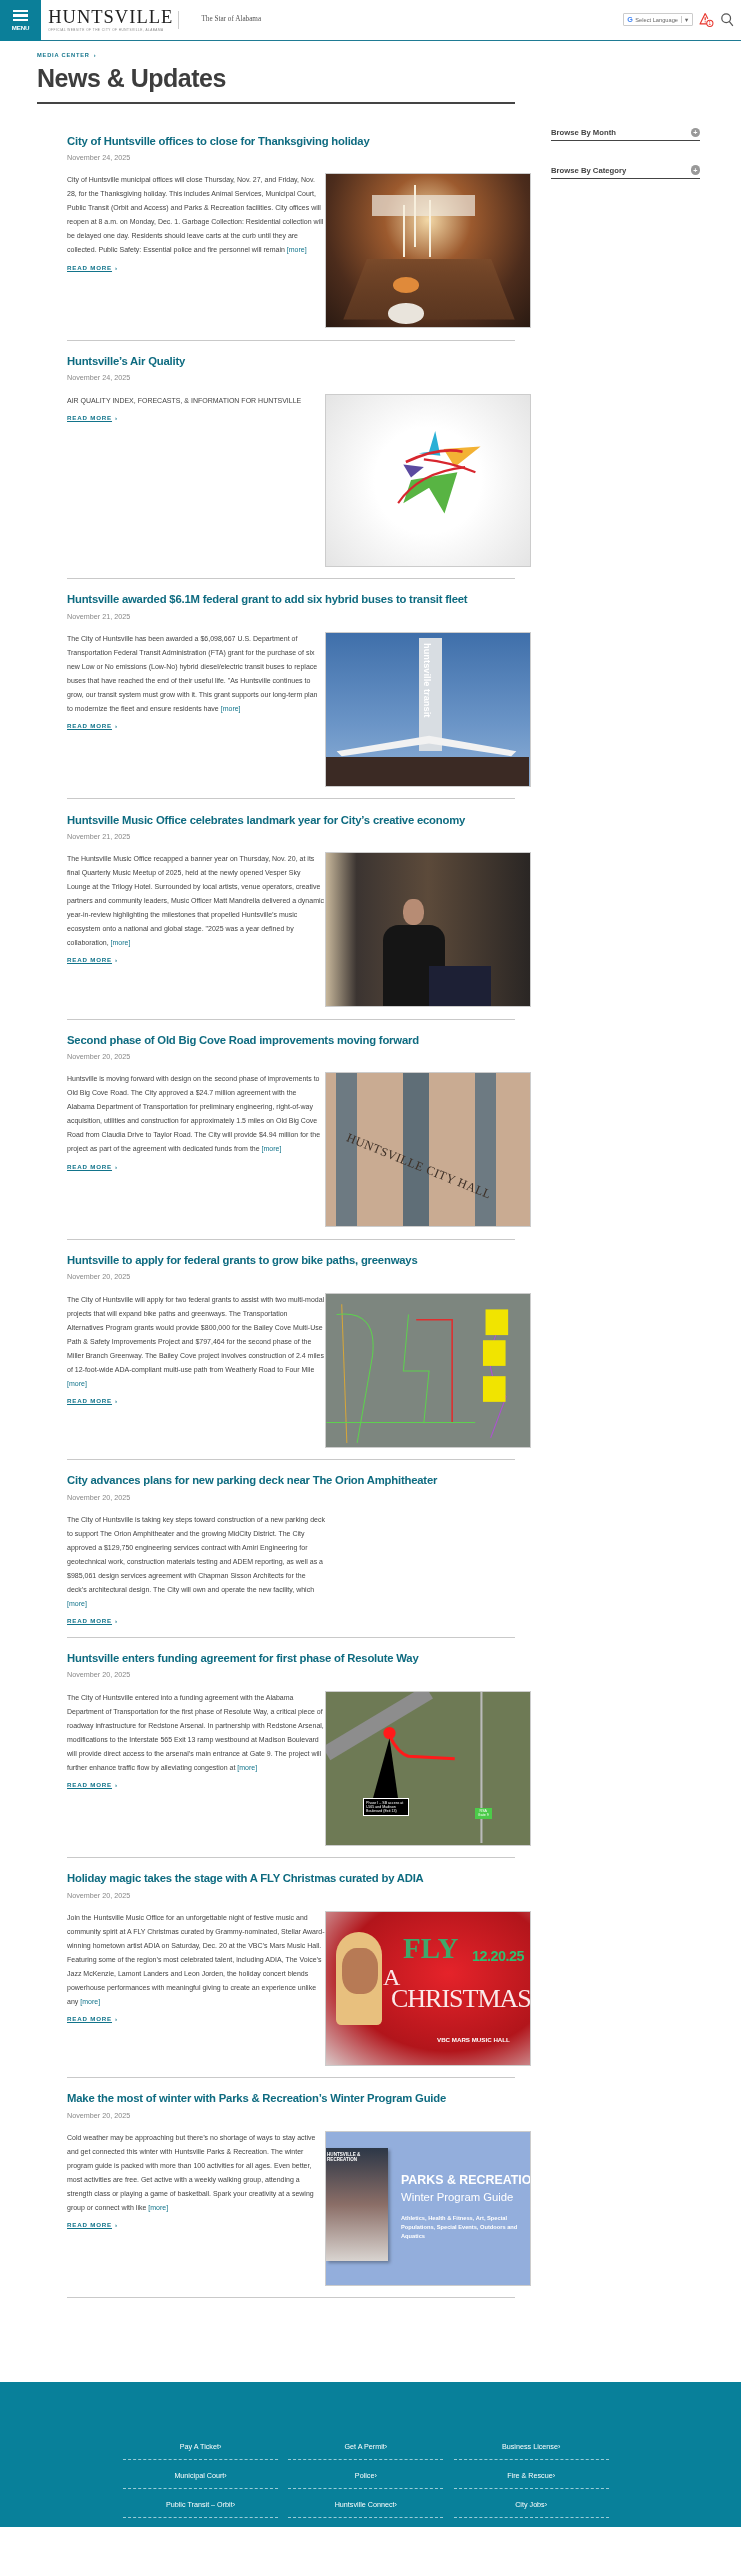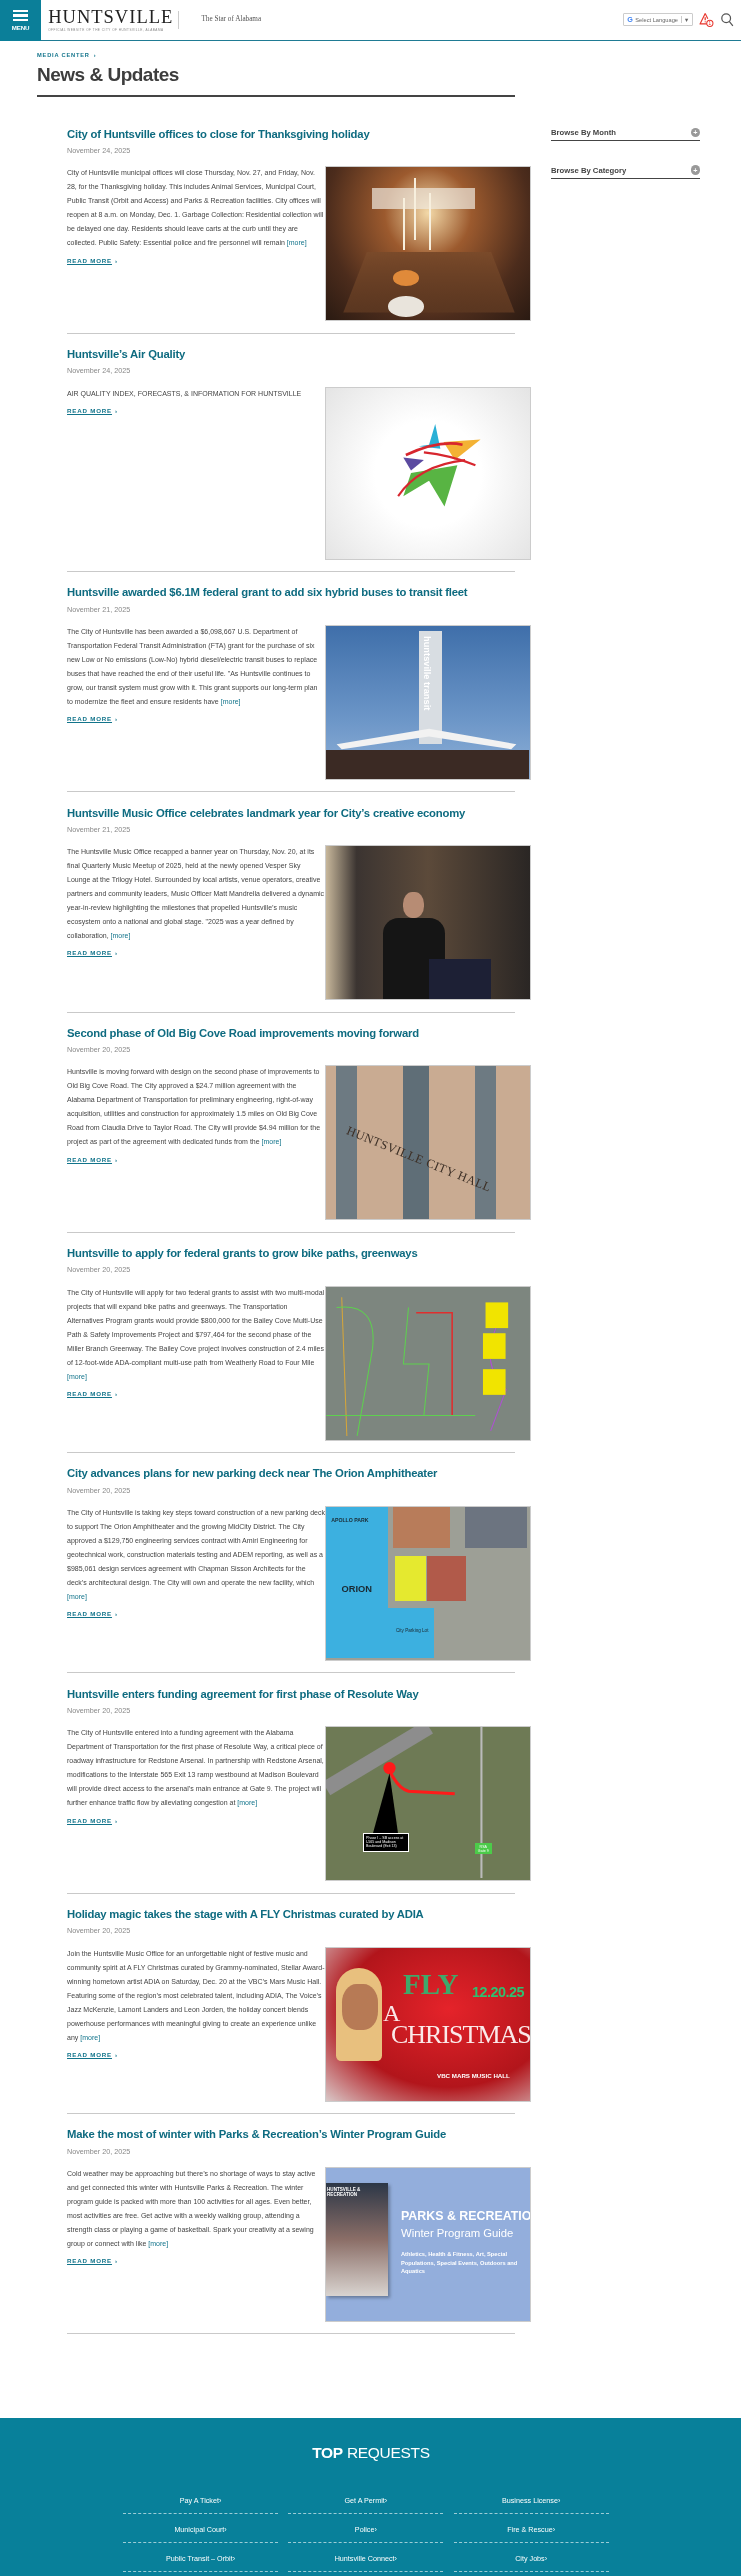--- a/index.html
+++ b/index.html
@@ -22,21 +22,21 @@
   .lang-select .g { font-weight: bold; color: #4285f4; font-size: 7.2px; }
   .lang-select .sep { width: 0.5px; height: 7.2px; background: #ccc; }
   .alert-icon, .search-icon { width: 15.5px; height: 16.5px; display: flex; align-items: center; justify-content: center; }
 
   
   .page { display: flex; padding: 0 0 0 37px; }
   .main { width: 478px; }
   .sidebar { width: 149px; margin-left: 36px; padding-top: 87px; }
   .breadcrumb { margin-top: 11.3px; font-weight: bold; font-size: 5.7px; letter-spacing: 0.8px; color: #12748b; }
   .breadcrumb span.chev { margin-left: 4.1px; }
-  .page-title { font-size: 19px; font-weight: bold; color: #3d3d3d; margin-top: 6.2px; letter-spacing: -0.5px; }
+  .page-title { font-size: 25px; font-weight: bold; color: #3d3d3d; margin-top: 6.2px; letter-spacing: -0.5px; }
   .title-rule { height: 2.1px; background: #444; margin-top: 8.2px; }
   .articles { margin-top: 30px; margin-left: 30px; }
   .article { padding-bottom: 11.3px; border-bottom: 1px solid #c9c9c9; margin-bottom: 13.4px; }
   .article h2 { font-size: 11.3px; font-weight: bold; color: #0e6b80; line-height: 1.25; letter-spacing: -0.2px; }
   .article .date { font-size: 7.2px; color: #888; margin-top: 5.2px; }
   .article .body { display: flex; justify-content: space-between; margin-top: 11.3px; }
   .article .text { width: 258px; font-size: 7px; line-height: 14px; color: #444; }
   .article .text .more { color: #12748b; }
   .article .thumb { width: 206px; height: 155px; border: 1.5px solid #ccc; flex-shrink: 0; position: relative; overflow: hidden; }
   .read-more { display: inline-block; margin-top: 6.2px; font-size: 6.2px; font-weight: bold; letter-spacing: 0.8px; color: #12748b; text-decoration: underline; }
@@ -231,31 +231,20 @@
       </article>
 
       <article class="article">
         <h2><a>City advances plans for new parking deck near The Orion Amphitheater</a></h2>
         <div class="date">November 20, 2025</div>
         <div class="body">
           <div>
             <p class="text"><span>The City of Huntsville is taking key steps toward construction of a new parking deck to support The Orion Amphitheater and the growing MidCity District. The City approved a $129,750 engineering services contract with Amiri Engineering for geotechnical work, construction materials testing and ADEM reporting, as well as a $985,061 design services agreement with Chapman Sisson Architects for the deck’s architectural design. The City will own and operate the new facility, which</span> <a class="more">[more]</a></p>
             <a class="read-more"><span>READ MORE</span><span class="chev">›</span></a>
           </div>
-          <div class="thumb" style="background:#9d9f96;">
-            <div style="position:absolute;left:0;top:0;width:62px;height:151px;background:#3cb0e0;"></div>
-            <div style="position:absolute;left:5.2px;top:10.3px;font-size:5.2px;font-weight:bold;color:#1b2a33;">APOLLO PARK</div>
-            <div style="position:absolute;left:15.5px;top:77px;font-size:9.3px;font-weight:bold;color:#1b2a33;">ORION</div>
-            <div style="position:absolute;left:67px;top:0;width:57px;height:41px;background:#b87c5a;"></div>
-            <div style="position:absolute;left:69px;top:49px;width:31px;height:45px;background:#e5e92f;"></div>
-            <div style="position:absolute;left:101px;top:49px;width:39px;height:45px;background:#b15a4a;"></div>
-            <div style="position:absolute;left:139px;top:0;width:62px;height:41px;background:#6c7480;"></div>
-            <div style="position:absolute;left:62px;top:101px;width:46px;height:50px;background:#3cb0e0;"></div>
-            <div style="position:absolute;left:70px;top:121px;font-size:4.6px;color:#1b2a33;">City Parking Lot</div>
-          </div>
         </div>
       </article>
 
       <article class="article">
         <h2><a>Huntsville enters funding agreement for first phase of Resolute Way</a></h2>
         <div class="date">November 20, 2025</div>
         <div class="body">
           <div>
             <p class="text"><span>The City of Huntsville entered into a funding agreement with the Alabama Department of Transportation for the first phase of Resolute Way, a critical piece of roadway infrastructure for Redstone Arsenal. In partnership with Redstone Arsenal, modifications to the Interstate 565 Exit 13 ramp westbound at Madison Boulevard will provide direct access to the arsenal’s main entrance at Gate 9.  The project will further enhance traffic flow by alleviating congestion at</span> <a class="more">[more]</a></p>
             <a class="read-more"><span>READ MORE</span><span class="chev">›</span></a>
@@ -322,21 +311,20 @@
       <span class="plus-btn">+</span>
     </div>
     <div class="side-block">
       <span class="label">Browse By Category</span>
       <span class="plus-btn">+</span>
     </div>
   </aside>
 </div>
 
 <section class="top-requests">
-  <h3><b>TOP</b> <span>REQUESTS</span></h3>
   <div class="req-grid">
     <a class="req-item">
         <span>Pay A Ticket</span>
         <span class="chev">›</span>
       </a>
     <a class="req-item">
         <span>Get A Permit</span>
         <span class="chev">›</span>
       </a>
     <a class="req-item">

